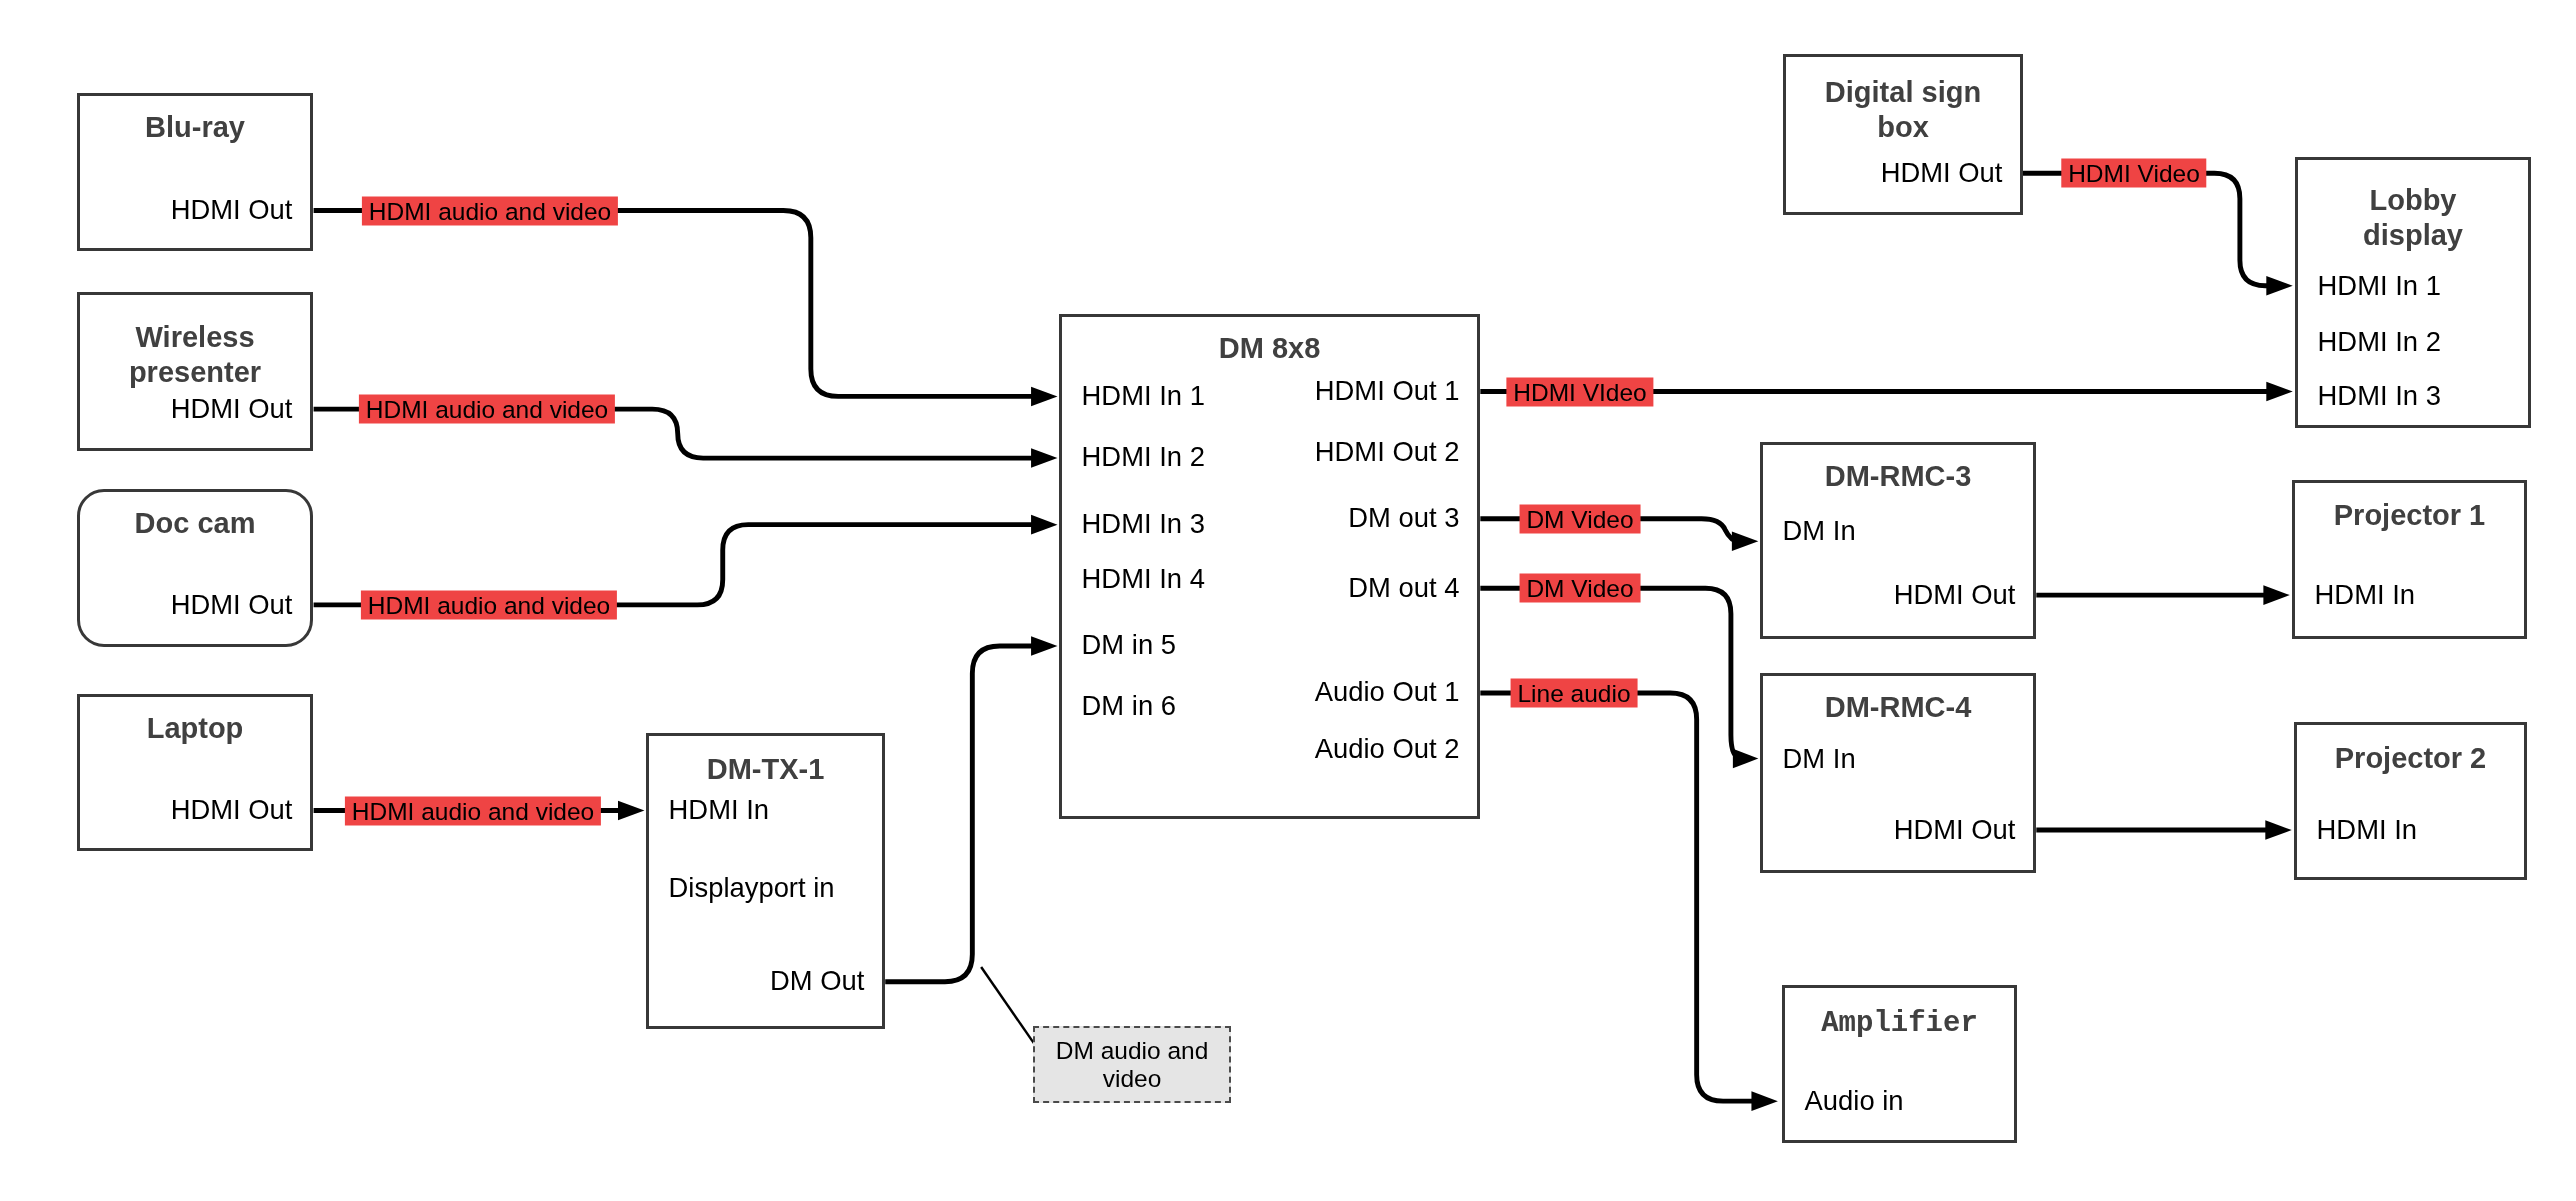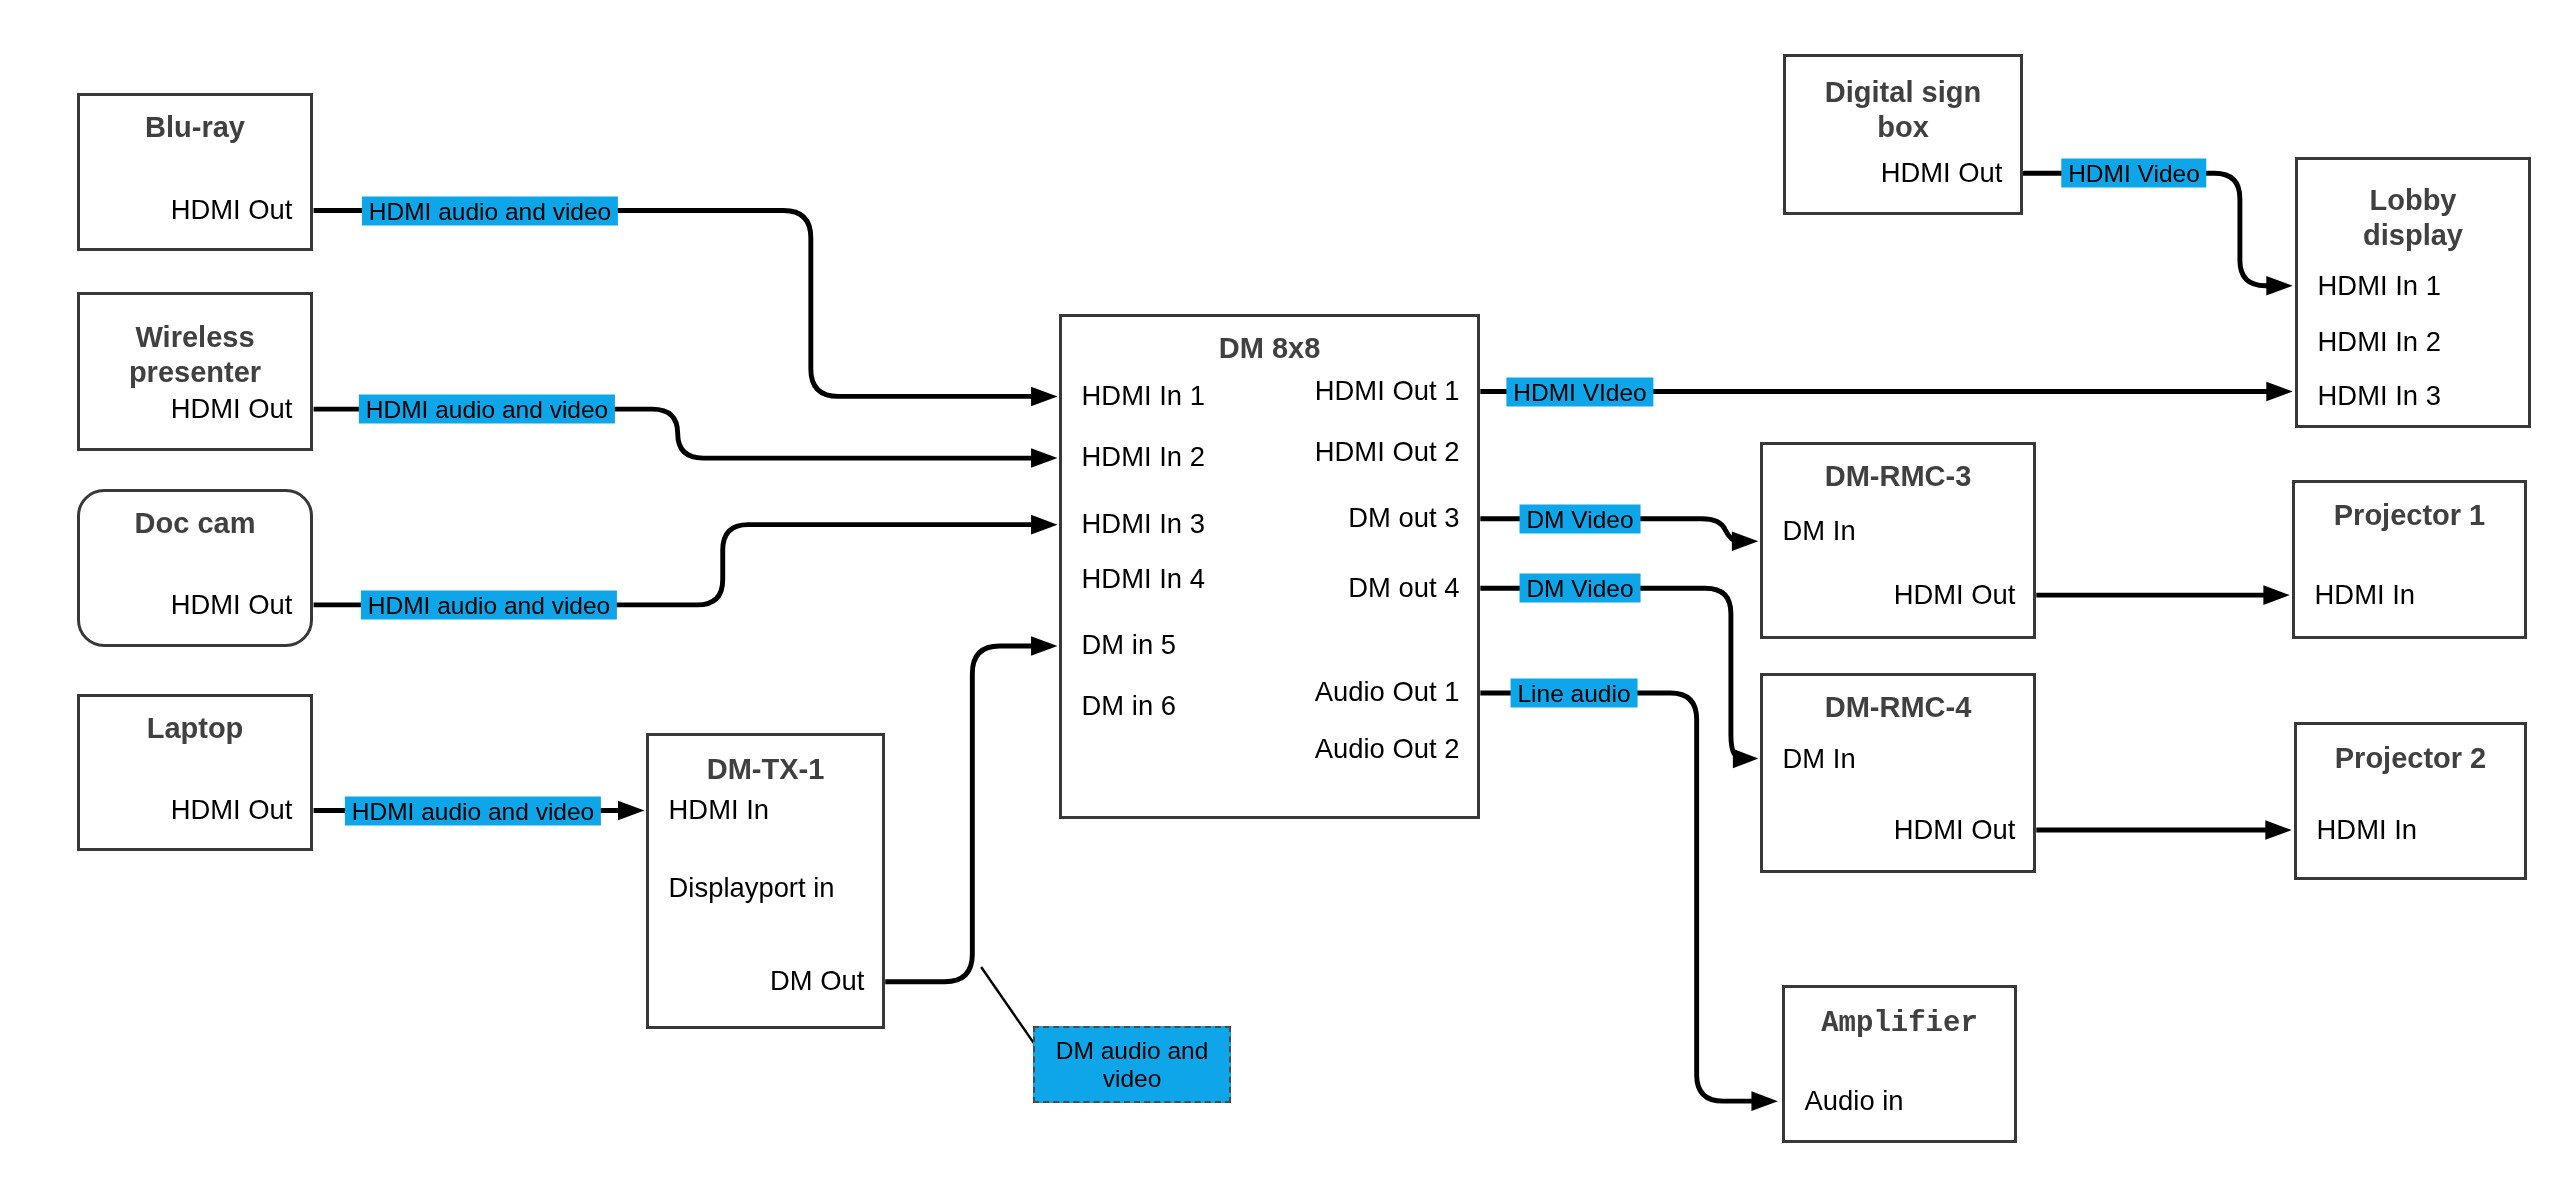--- a/index.html
+++ b/index.html
@@ -29,30 +29,30 @@
   .port{
     position:absolute;
     font-size:27.4px;line-height:31px;
     color:#000;white-space:nowrap;
   }
   .port.pl{left:19.6px;}
   .port.pr{right:17.6px;text-align:right;}
   .wlabel{
     position:absolute;
     transform:translate(-50%,-50%);
-    background:#0ea5e9;
+    background:#ef4444;
     padding:0 6.9px;
     font-size:24.5px;line-height:29px;
     color:#000;white-space:nowrap;
   }
   .callout{
     position:absolute;
     left:1033px;top:1026px;width:198px;height:77px;
     border:2px dashed #4a4a4a;
-    background:#0ea5e9;
+    background:#e5e5e5;
     box-sizing:border-box;
     display:flex;align-items:center;justify-content:center;
     text-align:center;
     font-size:24.5px;line-height:28px;
     color:#000;
     padding:0 9.8px;
   }
 </style>
 </head>
 <body>

